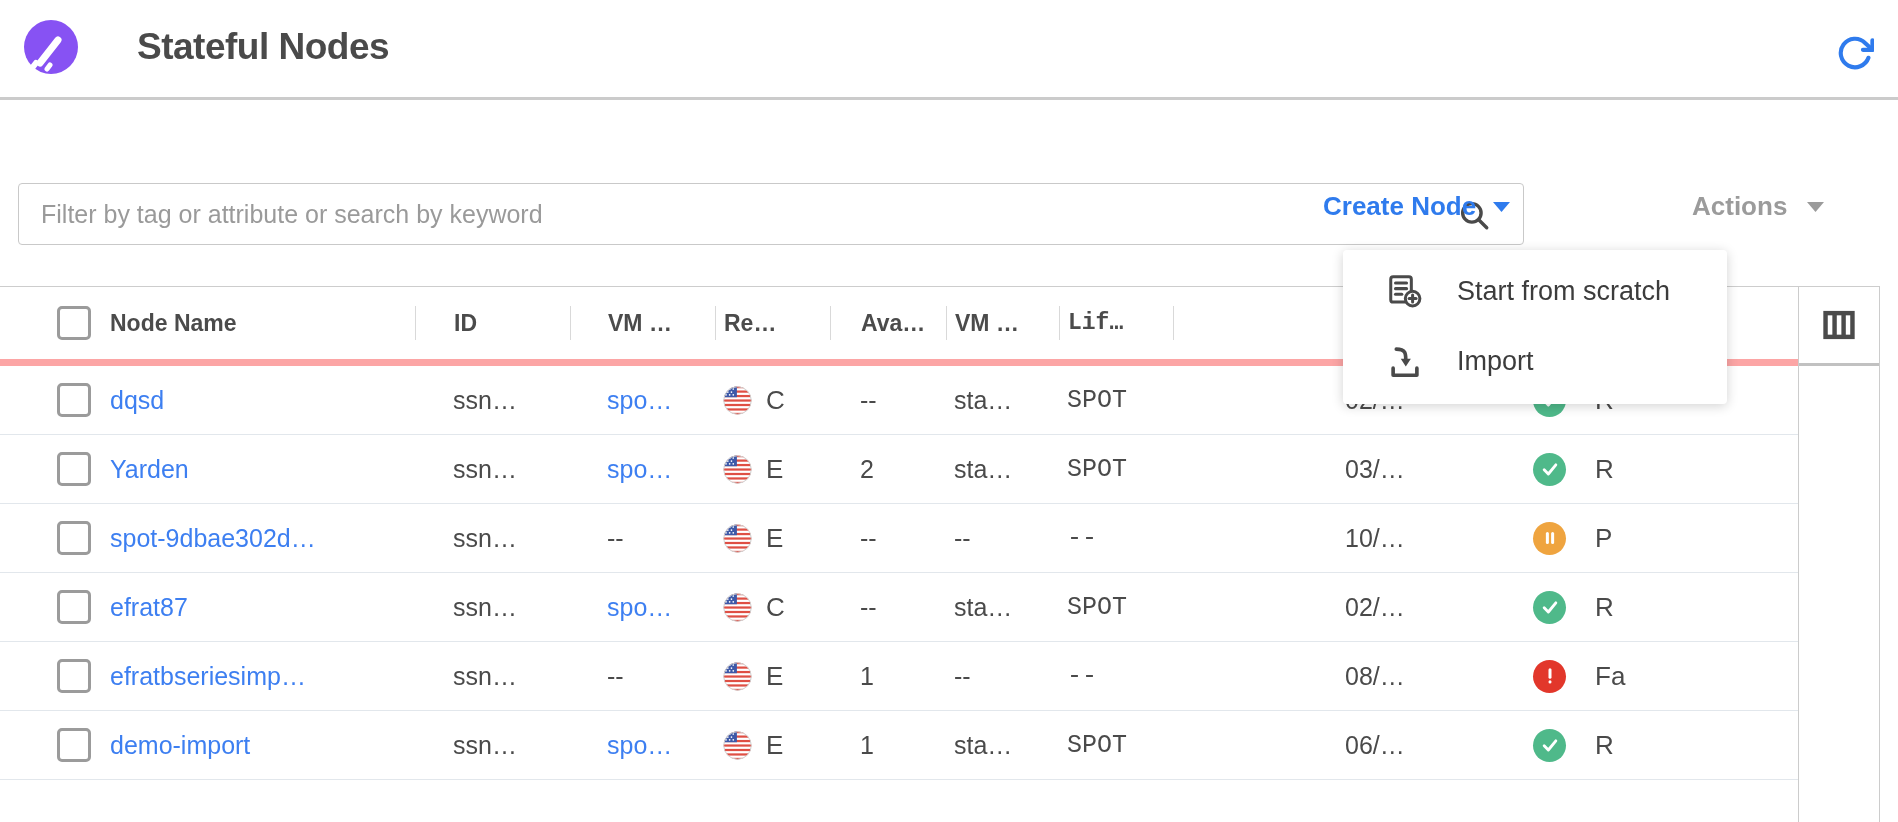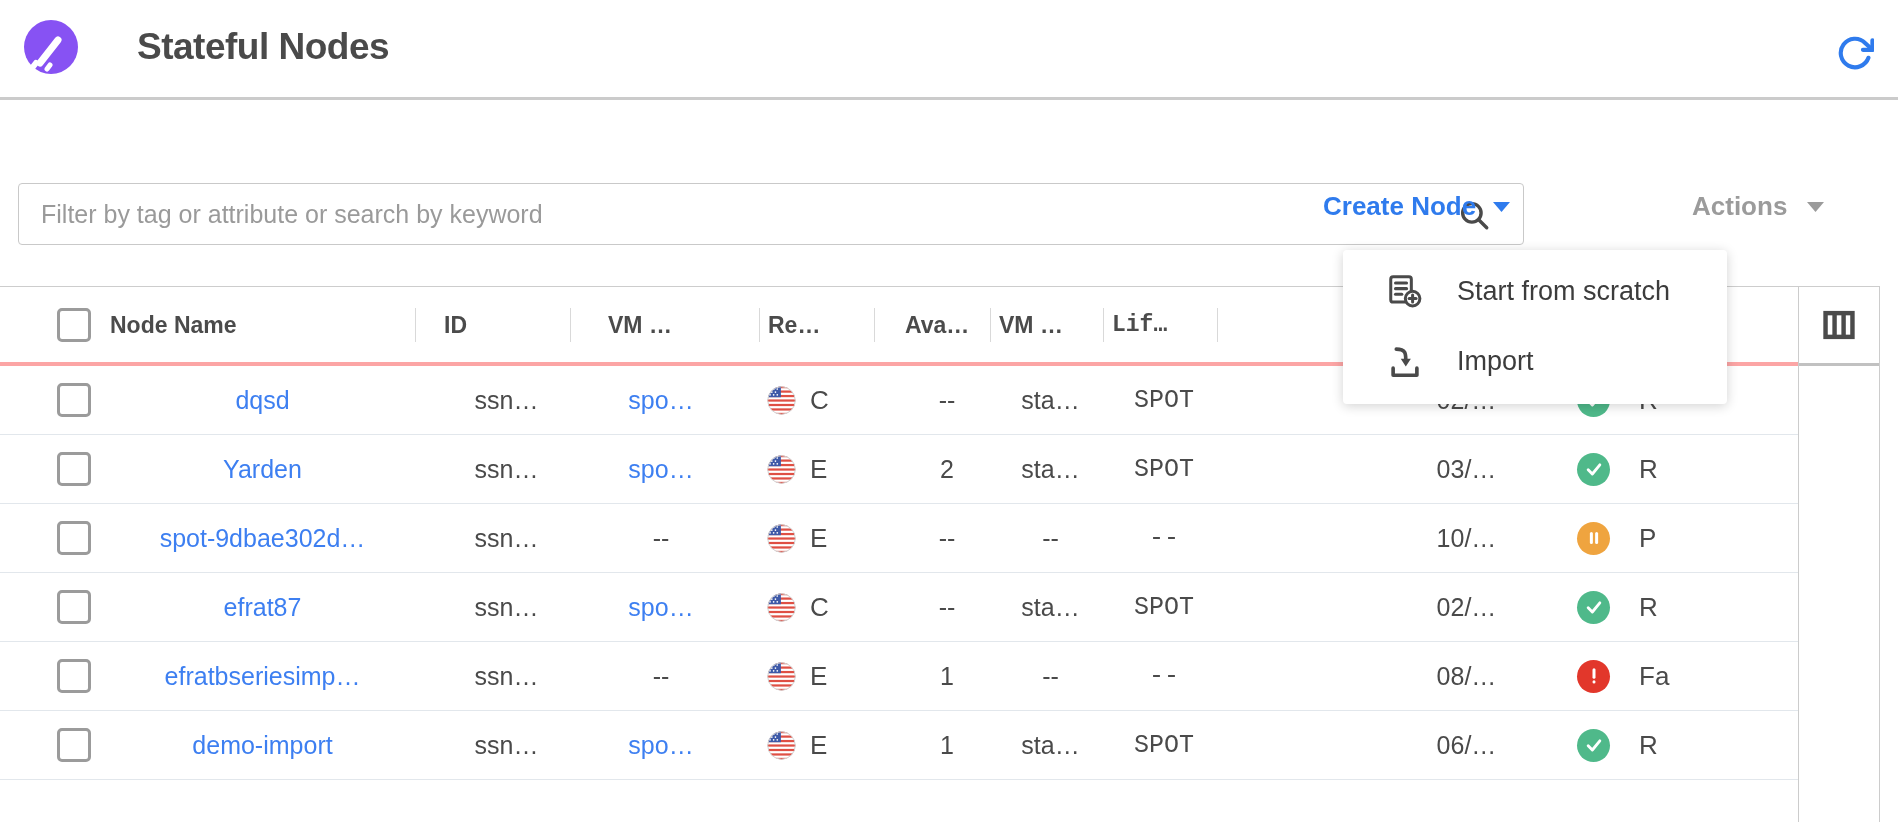--- a/index.html
+++ b/index.html
@@ -18,33 +18,33 @@
   .filter-input { position:absolute; left:0; top:0; width:100%; height:100%; border:none; outline:none; background:transparent; padding:0 60px 0 22px; font-size:25px; font-family:"Liberation Sans", sans-serif; color:#4a4a4a; }
   .filter-input::placeholder { color:#9a9a9a; opacity:1; }
   .search-ic { position:absolute; right:32px; top:14px; width:34px; height:34px; }
   .create-node { position:absolute; left:1323px; top:191px; display:flex; align-items:center; font-size:26px; font-weight:700; color:var(--accent-blue,#3b7cf0); cursor:pointer; }
   .create-node .caret { margin-left:17px; }
   .actions-btn { position:absolute; left:1692px; top:191px; display:flex; align-items:center; font-size:26px; font-weight:700; color:#9b9b9b; cursor:pointer; }
   .actions-btn .caret { margin-left:20px; }
   .caret { width:17px; height:10px; display:inline-block; }
 
   
-  .thead { position:absolute; left:0; top:286px; width:1798px; height:80px; border-top:1px solid #cdcdcd; border-bottom:4px solid #fca5a5; display:flex; align-items:center; background:#fff; }
+  .thead { position:absolute; left:0; top:286px; width:1798px; height:80px; border-top:1px solid #cdcdcd; border-bottom:7px solid #fca5a5; display:flex; align-items:center; background:#fff; }
   .hcell { font-size:23px; font-weight:700; color:#4b4b4b; white-space:nowrap; height:34px; line-height:34px; }
   .hcell.sep { border-left:1px solid #d9d9d9; }
   .tbody { position:absolute; left:0; top:366px; width:1798px; }
   .trow { display:flex; align-items:center; height:69px; border-bottom:1px solid #e2e7ec; background:#fff; }
-  .cell { white-space:nowrap; font-size:25px; color:#4a4a4a; overflow:hidden;text-align:center; }
+  .cell { white-space:nowrap; font-size:25px; color:#4a4a4a; overflow:hidden; }
 
   .col-check { width:100px; flex:0 0 auto; display:flex; align-items:center; }
   .checkbox { width:34px; height:34px; margin-left:57px; border:3px solid #9b9b9b; border-radius:5px; background:#fff; cursor:pointer; }
   .col-name      { width:315px; padding-left:10px; flex:0 0 auto; }
-  .col-id        { width:155px; padding-left:28px; flex:0 0 auto; }
+  .col-id        { width:155px; padding-left:38px; flex:0 0 auto; }
   .col-vm        { width:145px; padding-left:37px; flex:0 0 auto; }
-  .col-region    { width:115px; padding-left:8px;  flex:0 0 auto; display:flex; align-items:center;margin-left:44px; }
+  .col-region    { width:115px; padding-left:8px;  flex:0 0 auto; display:flex; align-items:center; }
   .col-az        { width:116px; padding-left:30px; flex:0 0 auto; }
   .col-size      { width:113px; padding-left:8px;  flex:0 0 auto; }
   .col-lifecycle { width:114px; padding-left:8px;  flex:0 0 auto;font-family:Liberation Mono, monospace; }
   .col-created   { width:327px; padding-left:172px;flex:0 0 auto; }
   .col-status    { width:298px; padding-left:33px; flex:0 0 auto; display:flex; align-items:center; }
 
   .link { color:var(--link-blue,#3d7ff1); text-decoration:none; cursor:pointer; }
   .plain { color:#4a4a4a; cursor:default; }
   .flag { width:29px; height:29px; flex:0 0 auto; }
   .region-letter { margin-left:14px; font-size:26px; }

